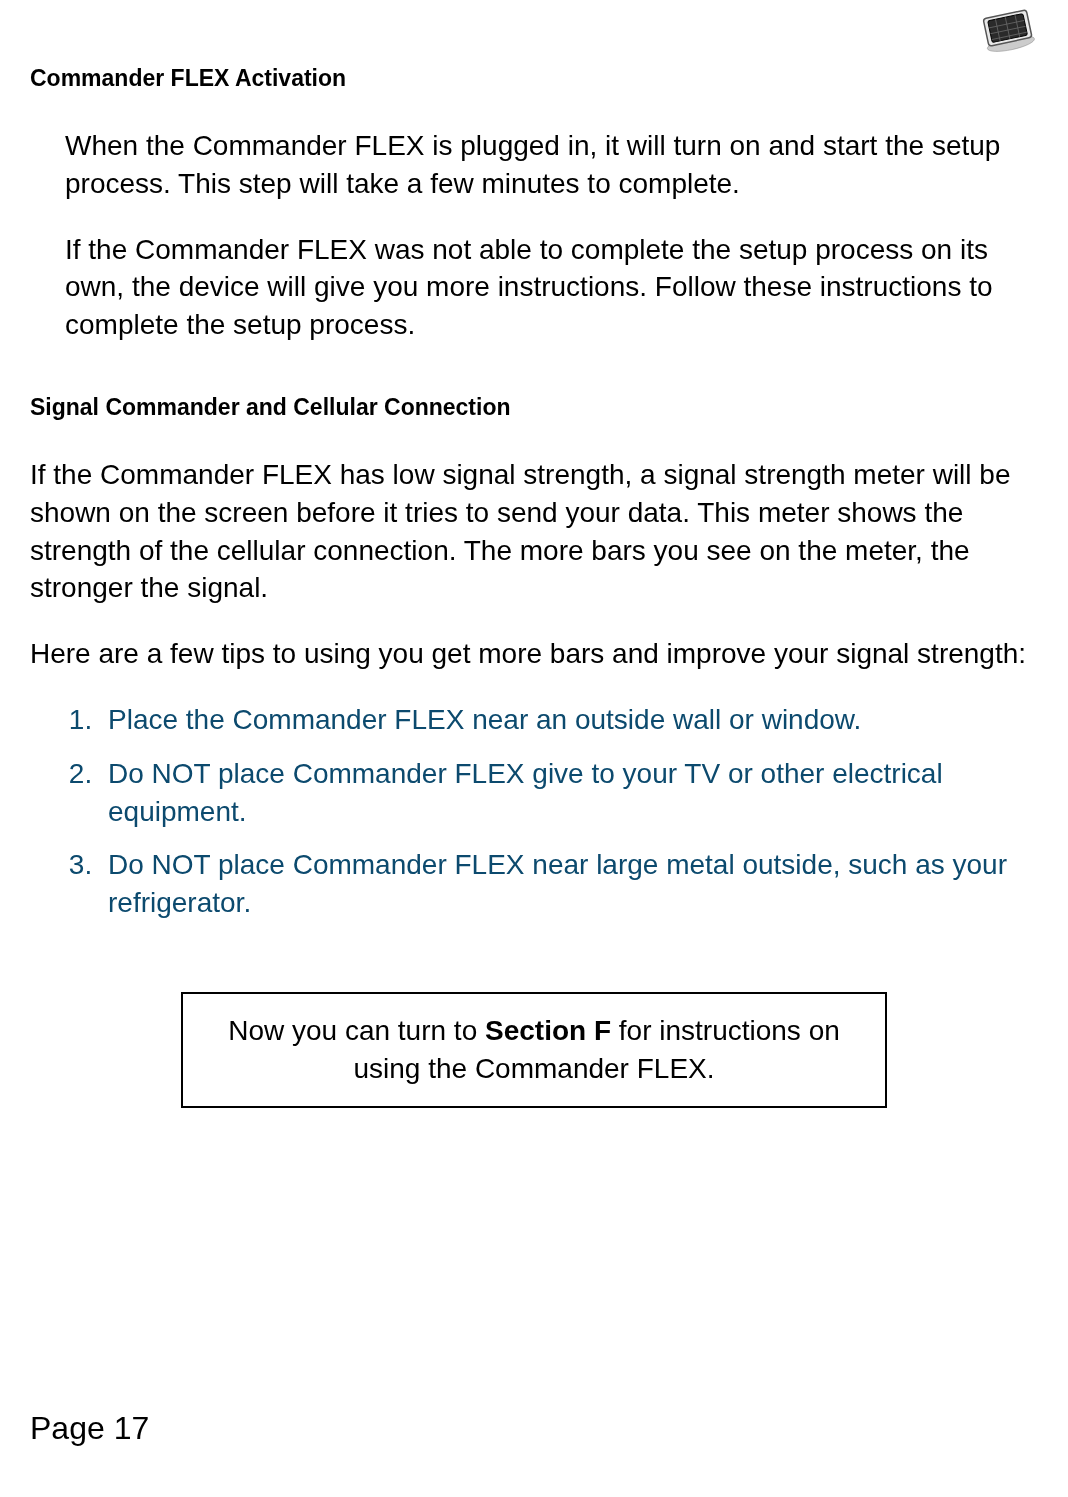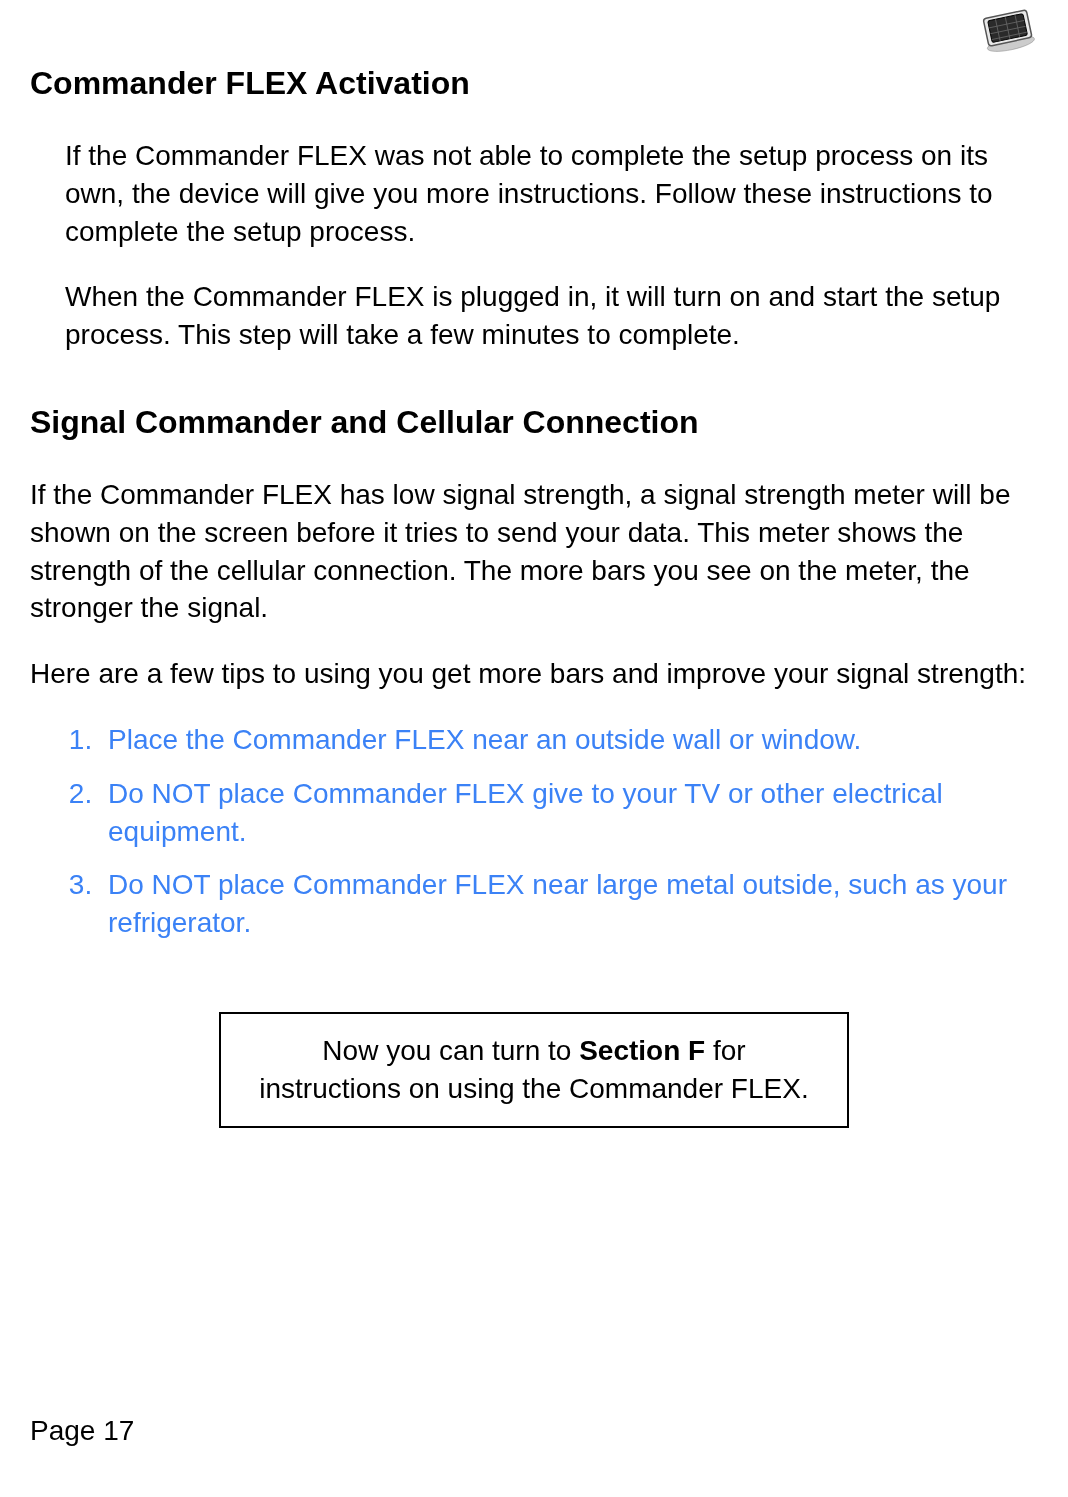--- a/index.html
+++ b/index.html
@@ -16,21 +16,21 @@
       padding: 10px 30px 30px 30px;
     }
     .device-icon {
       position: absolute;
       top: 8px;
       right: 30px;
       width: 60px;
       height: 45px;
     }
     h2 {
-      font-size: 32px;
+      font-size: 23px;
       font-weight: bold;
       margin-top: 50px;
       margin-bottom: 35px;
       color: #000;
     }
     h2.first {
       margin-top: 55px;
     }
     .indented {
       margin-left: 35px;
@@ -39,43 +39,43 @@
       font-size: 28px;
       line-height: 1.35;
       color: #000;
       margin-bottom: 28px;
     }
     ol {
       margin-left: 35px;
       padding-left: 35px;
       font-size: 28px;
       line-height: 1.35;
-      color: #3b82f6;
+      color: #0c4a6e;
     }
     ol li {
       margin-bottom: 16px;
       padding-left: 8px;
     }
     .callout-box {
       border: 2px solid #000;
       padding: 18px 28px;
       margin: 70px auto 0 auto;
-      width: 630px;
+      width: 706px;
       text-align: center;
       font-size: 28px;
       line-height: 1.35;
     }
     .callout-box strong {
       font-weight: bold;
     }
     .page-number {
       position: absolute;
       bottom: 50px;
       left: 30px;
-      font-size: 28px;
+      font-size: 32px;
       color: #000;
     }
   </style>
 </head>
 <body>
 
 <div class="device-icon">
   <svg viewBox="0 0 60 45" xmlns="http://www.w3.org/2000/svg">
     <g transform="translate(30,22) rotate(-12)">
       <ellipse cx="0" cy="14" rx="24" ry="6" fill="#ccc" stroke="#888" stroke-width="0.5"></ellipse>
@@ -87,22 +87,22 @@
       <line x1="-10" y1="-13" x2="-10" y2="9" stroke="#666" stroke-width="0.8"></line>
       <line x1="0" y1="-13" x2="0" y2="9" stroke="#666" stroke-width="0.8"></line>
       <line x1="10" y1="-13" x2="10" y2="9" stroke="#666" stroke-width="0.8"></line>
     </g>
   </svg>
 </div>
 
 <h2 class="first">Commander FLEX Activation</h2>
 
 <div class="indented">
+  <p>When the Commander FLEX is plugged in, it will turn on and start the setup process.  This step will take a few minutes to complete.</p>
   <p>If the Commander FLEX was not able to complete the setup process on its own, the device will give you more instructions.  Follow these instructions to complete the setup process.</p>
-  <p>When the Commander FLEX is plugged in, it will turn on and start the setup process.  This step will take a few minutes to complete.</p>
 </div>
 
 <h2>Signal Commander and Cellular Connection</h2>
 
 <p>If the Commander FLEX has low signal strength, a signal strength meter will be shown on the screen before it tries to send your data.  This meter shows the strength of the cellular connection.  The more bars you see on the meter, the stronger the signal.</p>
 <p>Here are a few tips to using you get more bars and improve your signal strength:</p>
 
 <ol>
   <li>Place the Commander FLEX near an outside wall or window.</li>
   <li>Do NOT place Commander FLEX give to your TV or other electrical equipment.</li>

